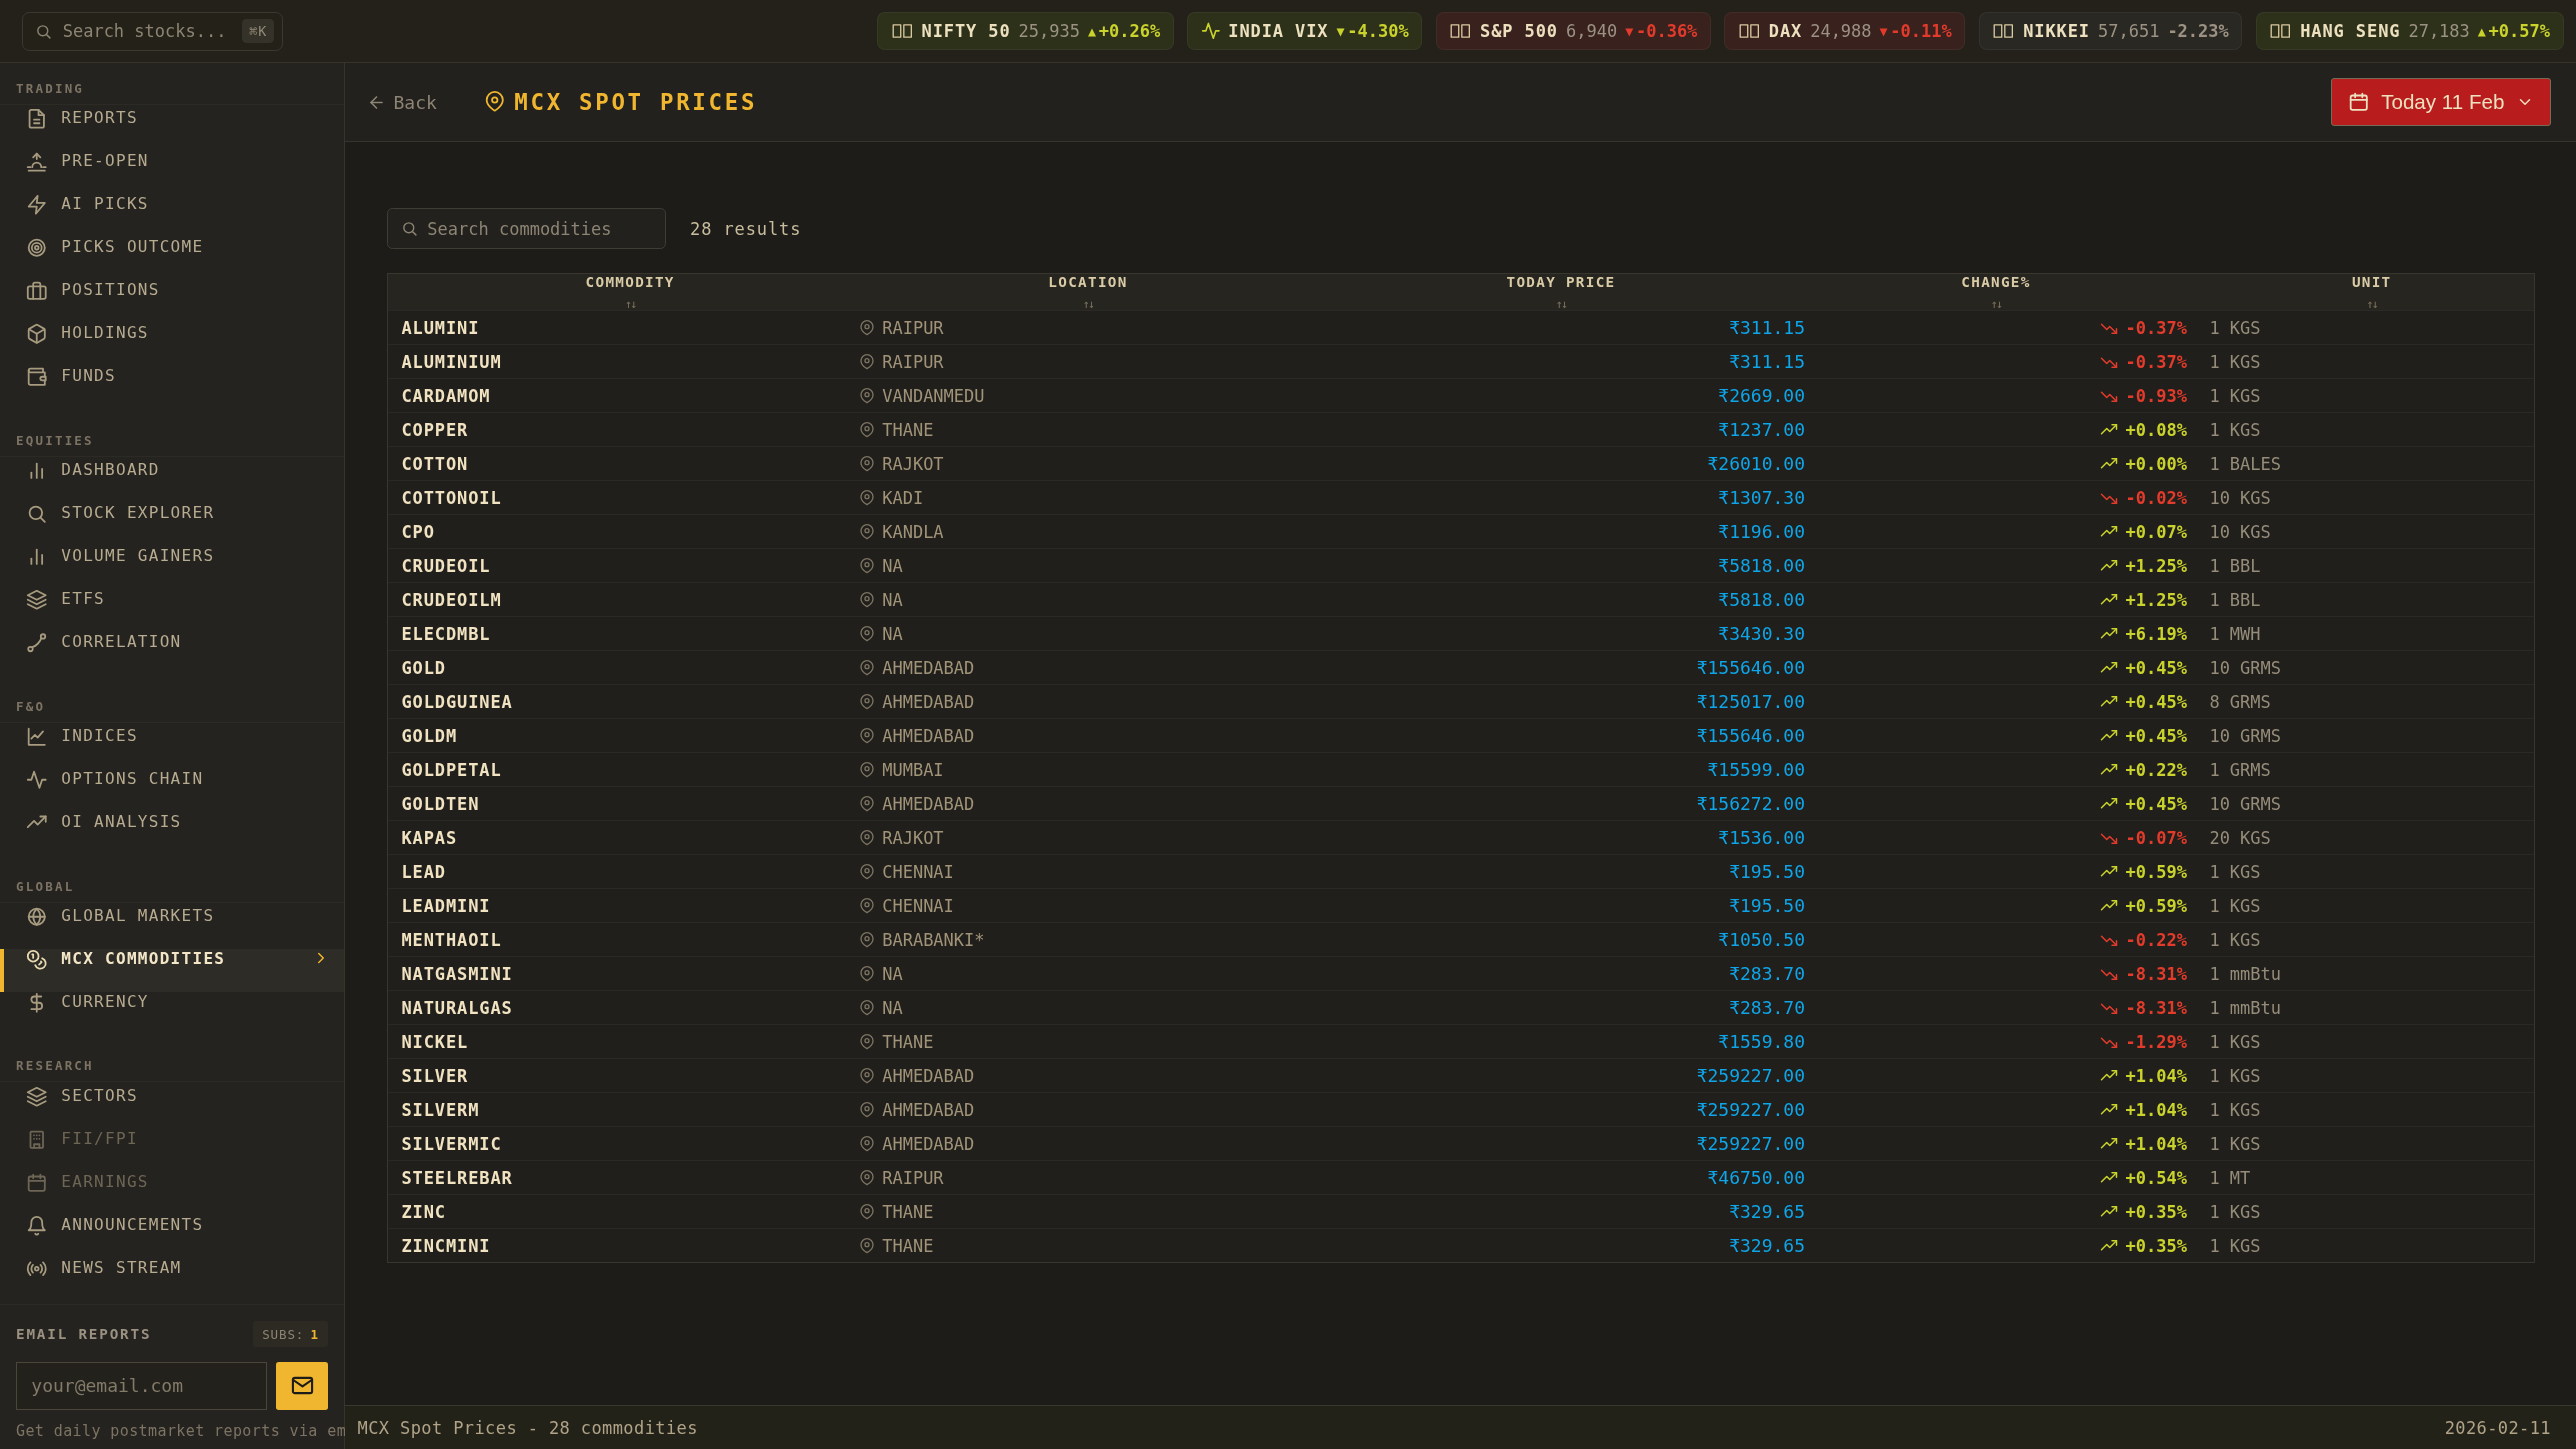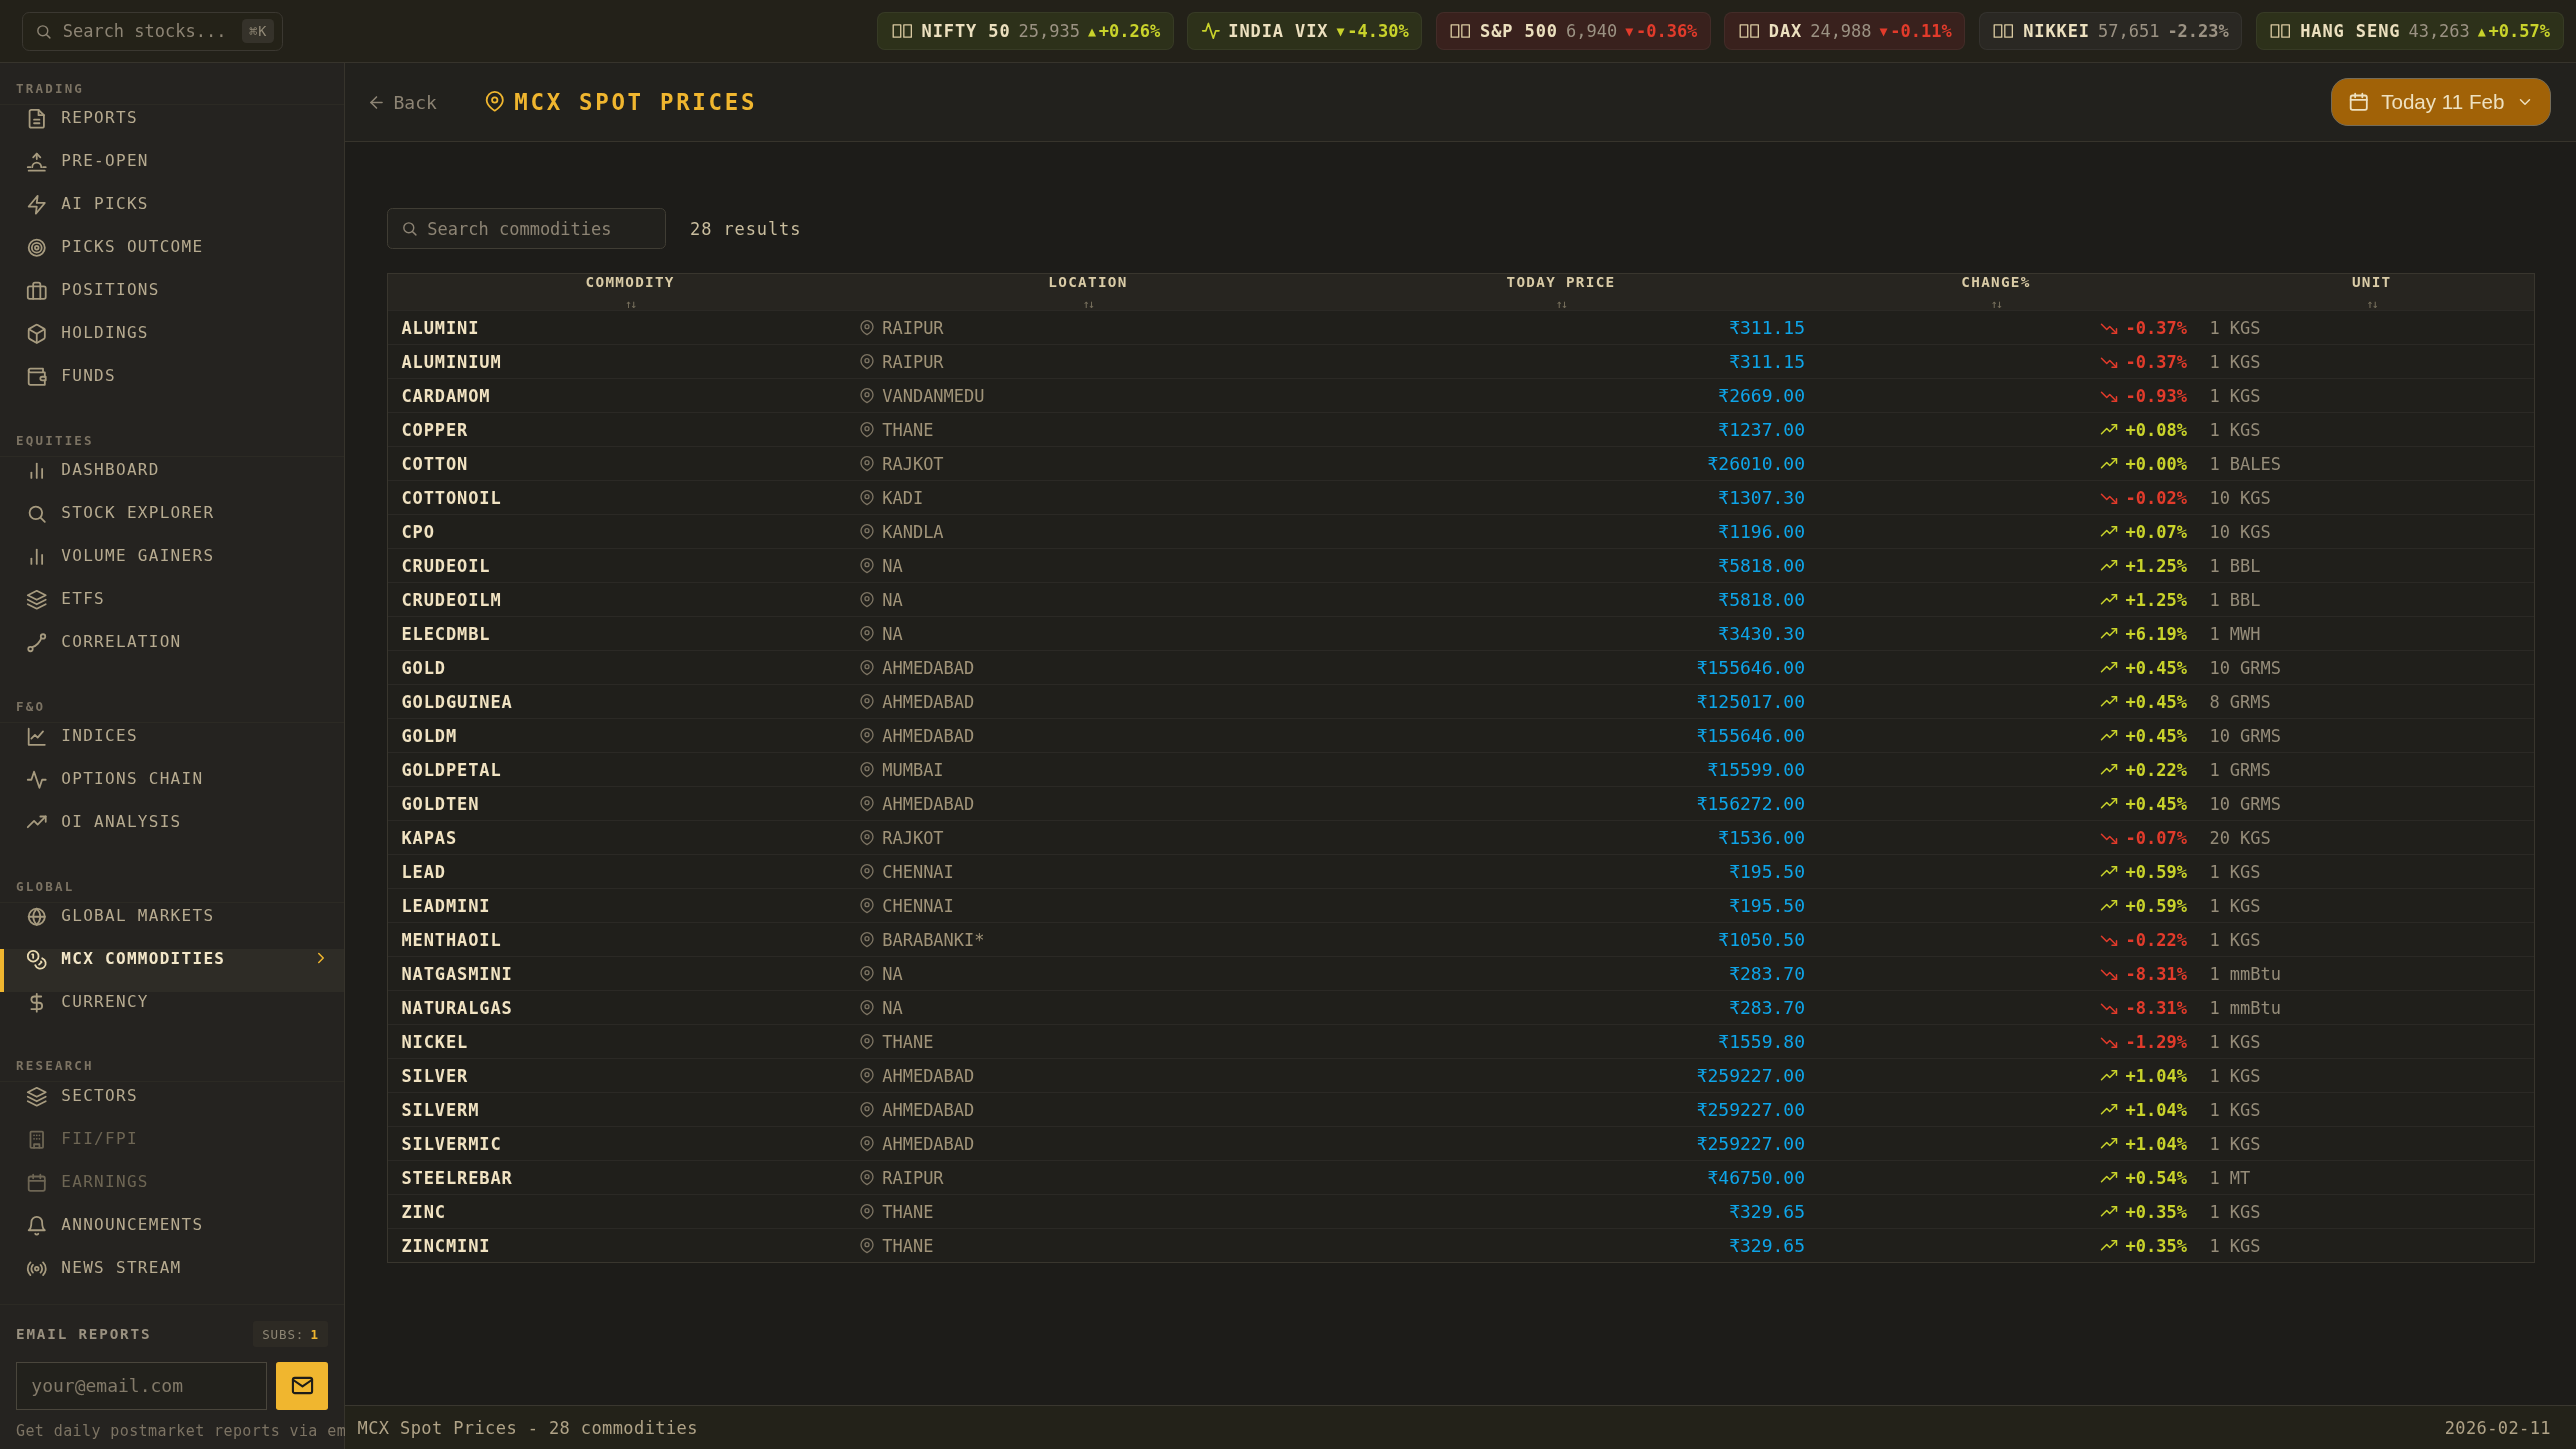--- a/index.html
+++ b/index.html
@@ -75,21 +75,21 @@
   .mail-caption{margin-top:12.5px;font-size:15px;color:#7c7363;letter-spacing:0.4px;white-space:nowrap;}
 
   
   .main{position:absolute;top:63px;left:345px;right:0;bottom:0;background:var(--bg);}
   .page-head{height:79px;display:flex;align-items:center;padding:0 25px 0 21.5px;background:var(--headbg);border-bottom:0.9px solid var(--line);gap:20px;}
   .back{display:flex;align-items:center;gap:8px;color:var(--muted);font-size:18px;background:none;border:none;font-family:inherit;cursor:pointer;}
   .back svg{width:19px;height:19px;}
   .title-wrap{display:flex;align-items:center;gap:9px;margin-left:27px;}
   .title-wrap .pin-ic{width:21.5px;height:21.5px;color:var(--yellow);}
   .page-title{font-size:22.4px;font-weight:bold;letter-spacing:2.7px;color:var(--yellow);}
-  .date-btn{margin-left:auto;height:48px;display:flex;align-items:center;gap:11.6px;padding:0 16px;background:#a16207;border:1.8px solid #756c58;border-radius:17px;color:#eee1c0;font-family:"Liberation Sans",sans-serif;font-size:20.6px;cursor:pointer;justify-content:center;}
+  .date-btn{margin-left:auto;height:48px;display:flex;align-items:center;gap:11.6px;padding:0 16px;background:#b91c1c;border:1.8px solid #756c58;border-radius:3px;color:#eee1c0;font-family:"Liberation Sans",sans-serif;font-size:20.6px;cursor:pointer;justify-content:center;}
   .date-btn svg{width:21.5px;height:21.5px;}
   .date-btn .dchev{width:18px;height:18px;}
 
   .content{padding:0 0 0 42px;}
   .toolbar{margin-top:66px;display:flex;align-items:center;gap:24px;}
   .search-comm{width:279px;height:41px;border:0.9px solid #403d34;border-radius:5.4px;background:#22211d;display:flex;align-items:center;padding:0 12.5px;color:var(--muted);}
   .search-comm svg{width:17px;height:17px;}
   .search-comm input{flex:1;min-width:0;background:transparent;border:none;outline:none;color:var(--cream);font:inherit;font-size:17px;margin-left:9.8px;}
   .search-comm input::placeholder{color:var(--muted);}
   .results{font-size:17px;color:#c9bd9e;letter-spacing:0.9px;}
@@ -335,21 +335,21 @@
           <span class="chg">
 
             <span>-2.23%</span>
           </span>
         </div>
           <div class="pill" data-tone="pos">
           <svg class="ic ticker-icon" data-ic="#i-flagbox" viewBox="0 0 26 20" width="23" height="18">
               <use href="#i-flagbox"></use>
             </svg>
           <span class="tlabel">HANG SENG</span>
-          <span class="tval">43,263</span>
+          <span class="tval">27,183</span>
           <span class="chg">
             <span class="arrow">▲</span>
             <span>+0.57%</span>
           </span>
         </div>
         </div>
     </div>
   </header>
 
   <nav class="sidebar">

